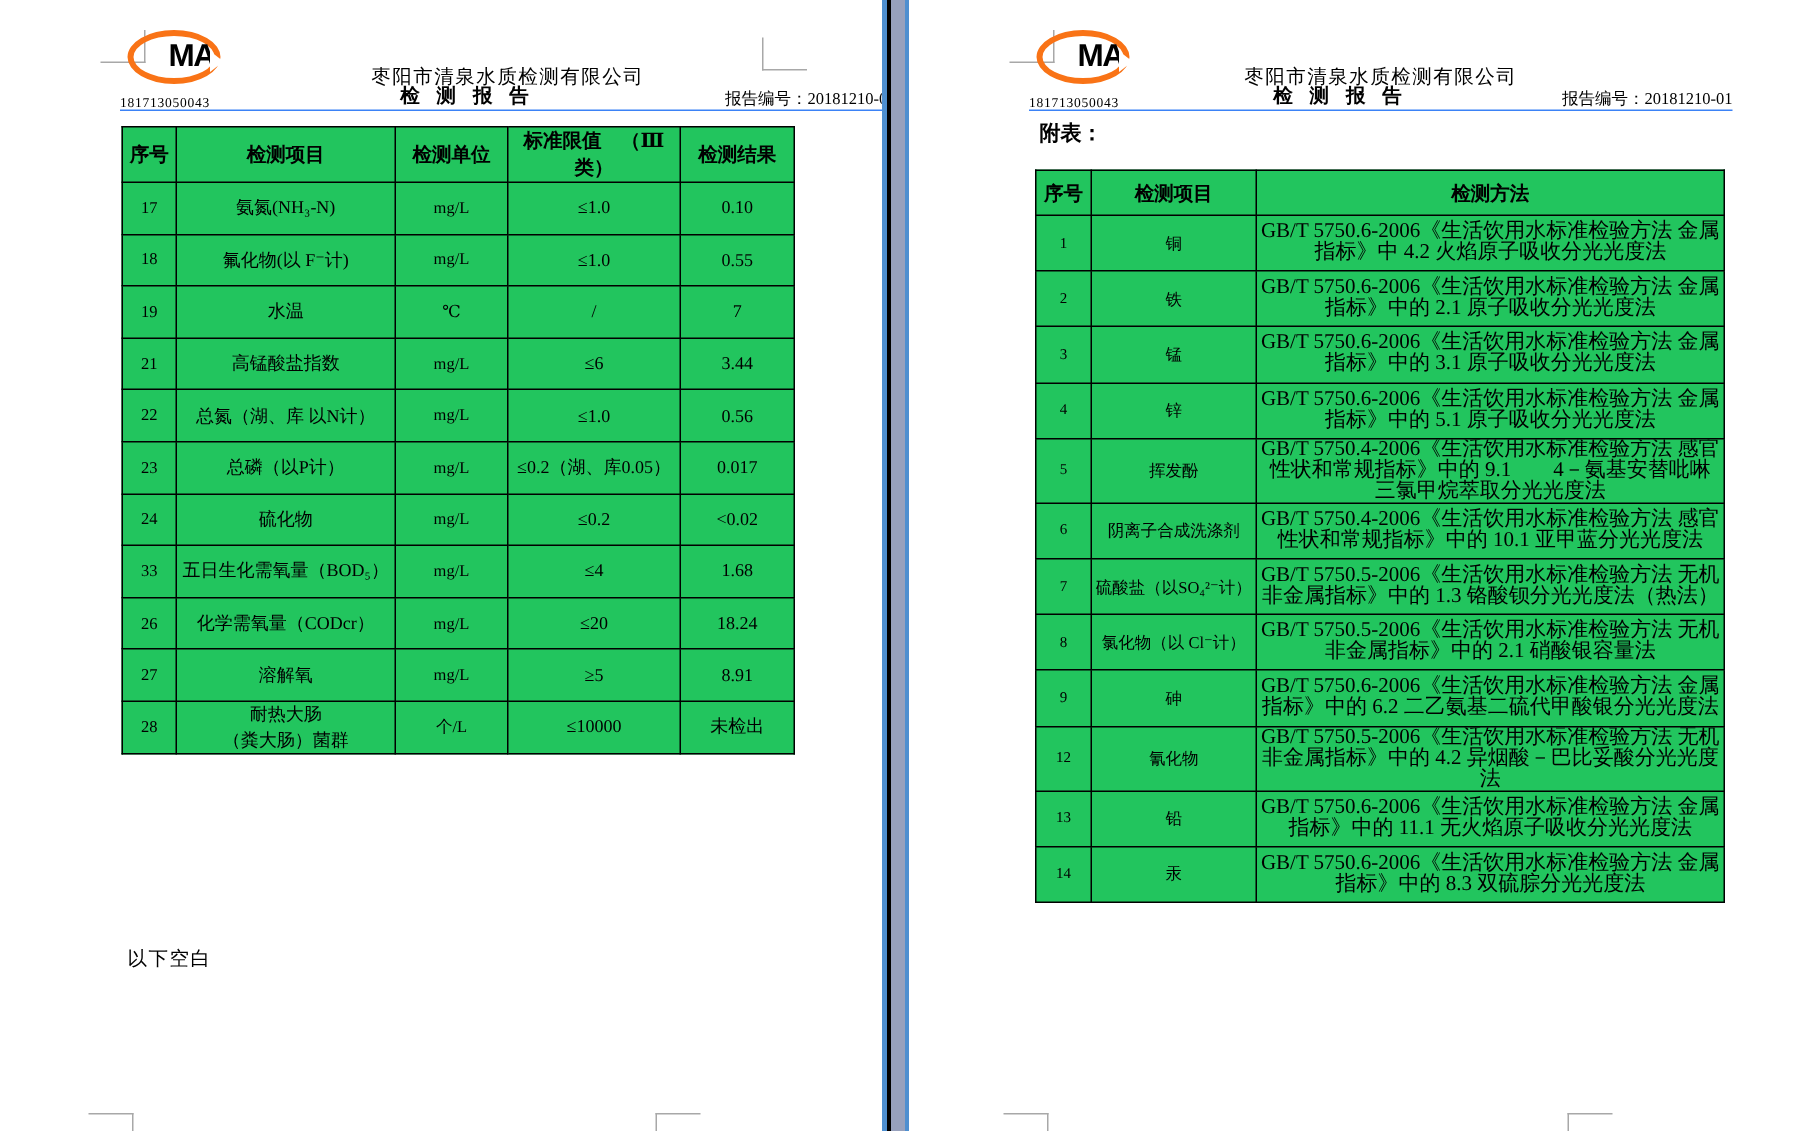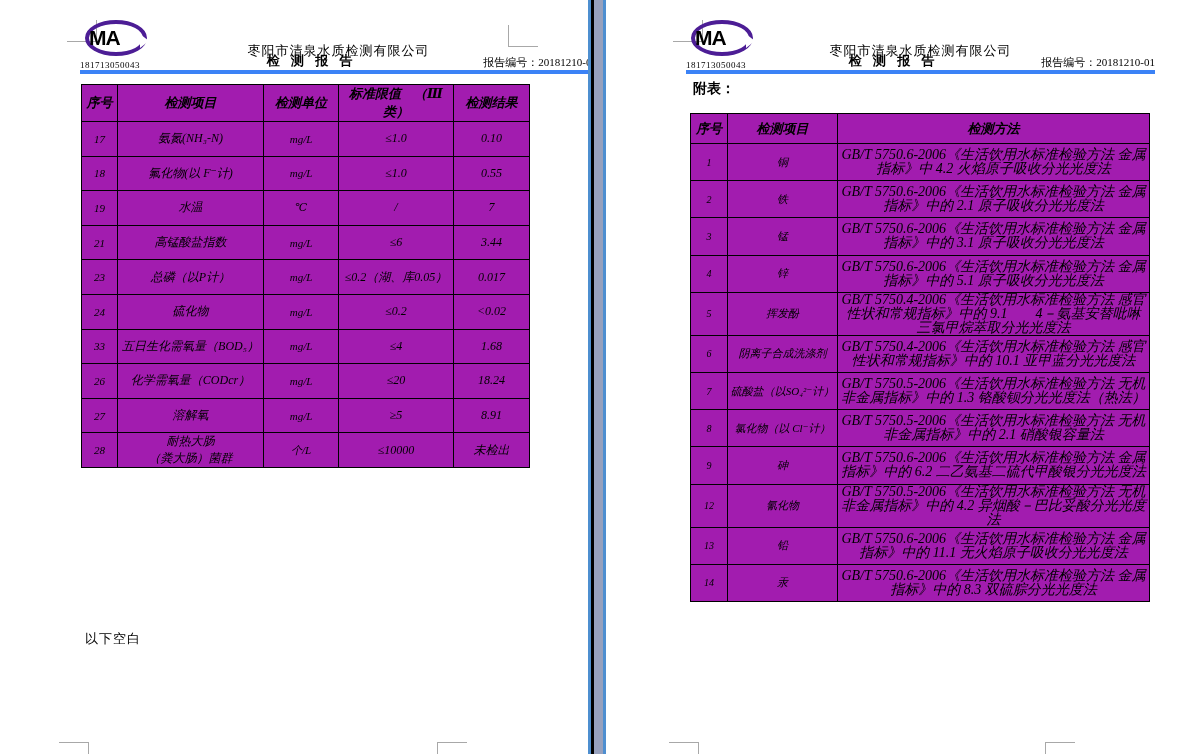--- a/index.html
+++ b/index.html
@@ -16,42 +16,42 @@
       #4e8fd0 0 3px, #000 3px 6px, #97a1bd 6px 15px, #4e8fd0 15px 18px); }
 
   
   .mark { position:absolute; width:30px; height:22px; border:0 solid #a8a8a8; }
   .mark.tl { border-right-width:1px;  border-bottom-width:1px; }
   .mark.tr { border-left-width:1px;   border-bottom-width:1px; }
   .mark.bl { border-right-width:1px;  border-top-width:1px; height:14px; }
   .mark.br { border-left-width:1px;   border-top-width:1px; height:14px; }
 
   
-  .cma { position:absolute; width:62px; height:36px; border:4px solid #4c1d95;
-    border-radius:50% / 50%; display:flex; align-items:center; justify-content:flex-start; }
+  .cma { position:absolute; width:62px; height:36px; border:4px solid #f97316;
+    border-radius:50% / 50%; display:flex; align-items:center; justify-content:flex-end; }
   .cma span { font-family:"Liberation Sans","DejaVu Sans",sans-serif;
     font-weight:bold; font-size:21px; letter-spacing:-1px; }
   .cma::after { content:""; position:absolute; right:-6px; top:10px;
     border-top:7px solid transparent; border-bottom:7px solid transparent;
     border-left:9px solid #fff; }
 
   
   .hdr { position:absolute; }
   .company { position:absolute; width:100%; text-align:center; top:0;
     font-size:13px; letter-spacing:1px; }
   .hline { position:absolute; left:0; right:0; top:16px; height:16px;
-    border-bottom:4px solid #3b82f6; display:flex; align-items:flex-end;
+    border-bottom:1px solid #3b82f6; display:flex; align-items:flex-end;
     justify-content:space-between; }
   .docnum { font-size:9px; letter-spacing:0.5px; }
   .rtitle { font-size:13px; font-weight:bold; letter-spacing:4px; }
   .repno  { font-size:11px; }
 
   .appendix { position:absolute; left:693px; top:80px; font-size:14px; font-weight:bold; }
 
-  table { border-collapse:collapse; table-layout:fixed; position:absolute; background:#a21caf;font-style:italic; }
+  table { border-collapse:collapse; table-layout:fixed; position:absolute; background:#22c55e; }
   th,td { border:1px solid #000; text-align:center; vertical-align:middle;
     padding:0 2px; white-space:pre-line; overflow:hidden; }
   th { font-weight:bold; }
 
   .t1 { left:81px; top:84px; width:448px; font-size:12px; }
   .t1 th { height:34px; font-size:13px; }
   .t1 td { height:34.6px; }
   .t1 td:nth-child(1) { font-size:11px; }
   .t1 td:nth-child(3) { font-size:11px; }
 
@@ -126,20 +126,27 @@
           <td>7</td>
         </tr>
         <tr>
           <td>21</td>
           <td>高锰酸盐指数</td>
           <td>mg/L</td>
           <td>≤6</td>
           <td>3.44</td>
         </tr>
         <tr>
+          <td>22</td>
+          <td>总氮（湖、库 以N计）</td>
+          <td>mg/L</td>
+          <td>≤1.0</td>
+          <td>0.56</td>
+        </tr>
+        <tr>
           <td>23</td>
           <td>总磷（以P计）</td>
           <td>mg/L</td>
           <td>≤0.2（湖、库0.05）</td>
           <td>0.017</td>
         </tr>
         <tr>
           <td>24</td>
           <td>硫化物</td>
           <td>mg/L</td>

